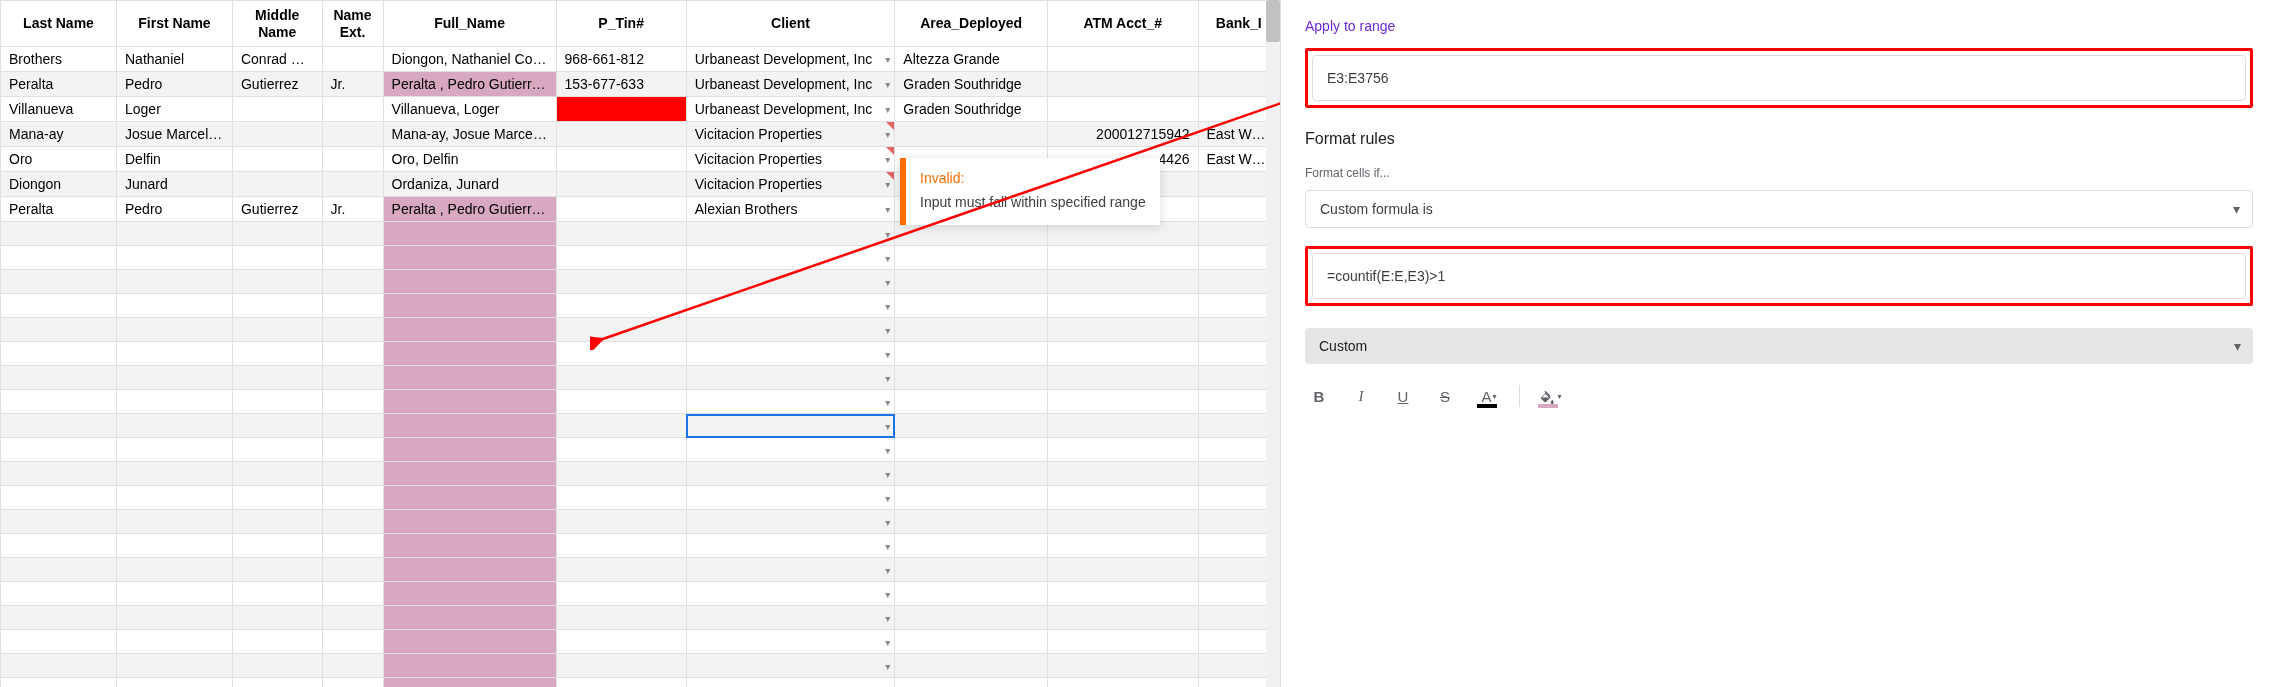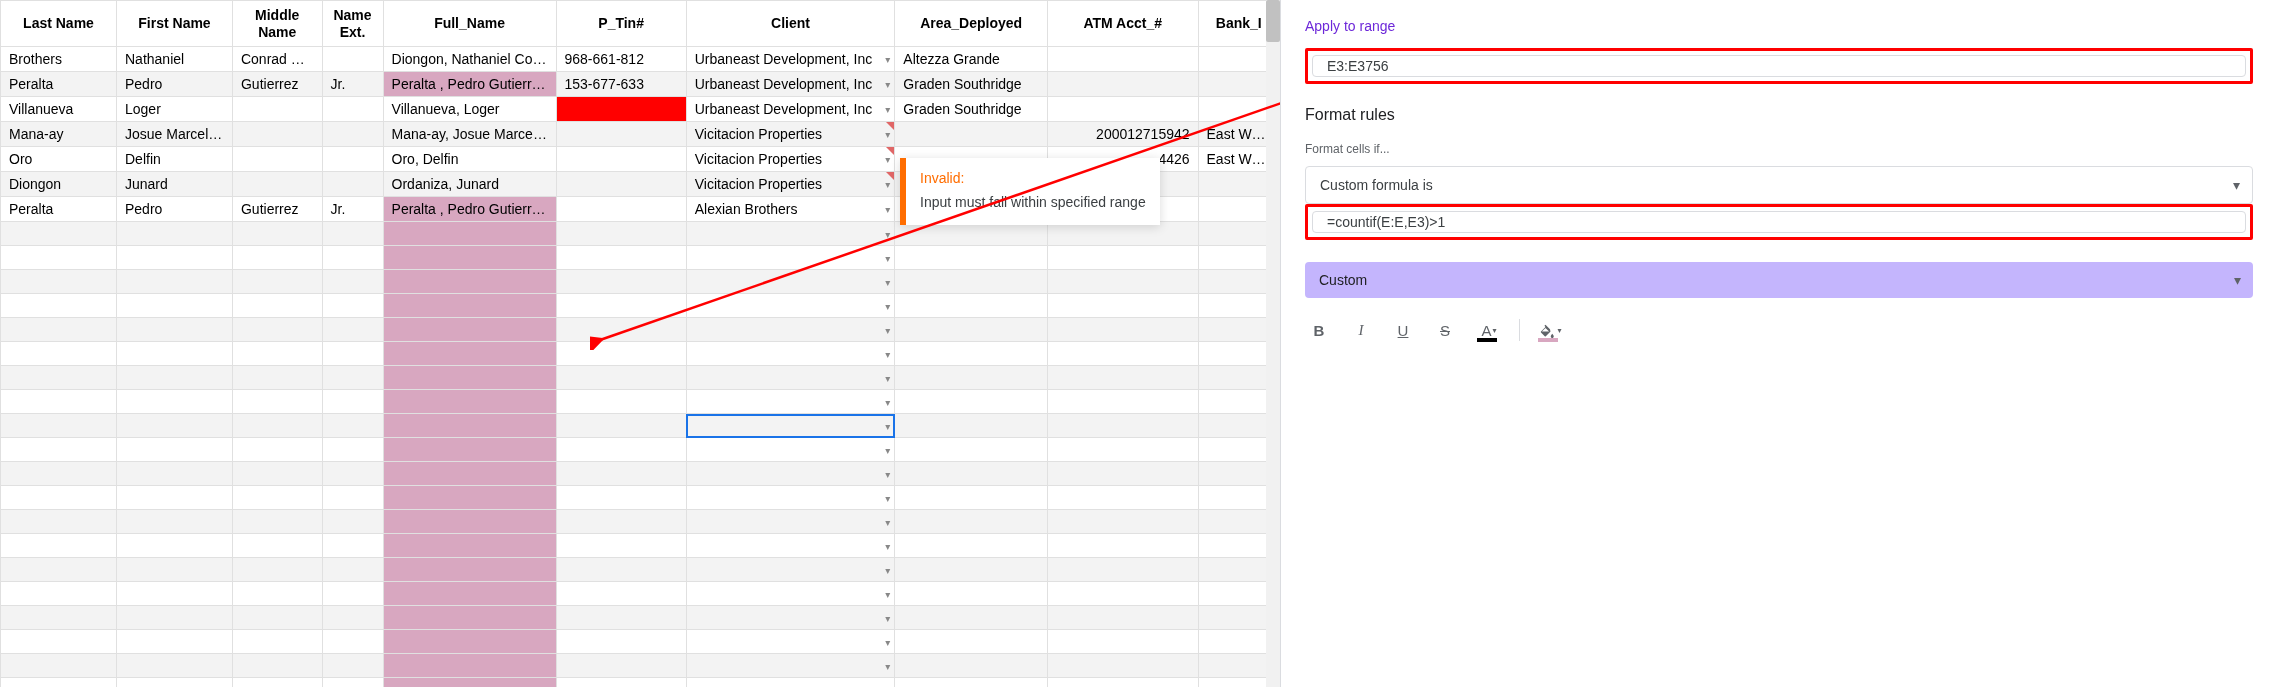--- a/index.html
+++ b/index.html
@@ -103,44 +103,45 @@
   border-left: 1px solid #dadce0;
   padding: 18px 24px;
   background: #fff;
   font-family: "Google Sans", Arial, sans-serif;
 }
 .sidebar-label { font-size: 14px; color: #6d28d9; margin-bottom: 14px; }
 .sidebar-sublabel { font-size: 12px; color: #5f6368; margin-bottom: 10px; }
 .field-box {
   border: 1px solid #dadce0;
   border-radius: 4px;
-  padding: 2px 14px;
+  padding: 14px 14px;
   font-size: 14px;
   color: #3c4043;
   margin-bottom: 22px;
 }
 .highlight-box { border: 3px solid #ff0000; border-radius: 2px; margin-bottom: 22px; }
 .highlight-box .field-box { border: 1px solid #dadce0; margin: 4px; margin-bottom: 4px; }
 .select-box {
   border: 1px solid #dadce0;
   border-radius: 4px;
   padding: 10px 14px;
   font-size: 14px;
   color: #3c4043;
+  margin-bottom: 18px;
   position: relative;
 }
 .select-box .chev {
   position: absolute;
   right: 12px;
   top: 50%;
   transform: translateY(-50%);
   color: #5f6368;
 }
 .style-preview {
-  background: #c4b5fd;
+  background: #e5e5e5;
   border-radius: 4px;
   padding: 10px 14px;
   font-size: 14px;
   margin-bottom: 14px;
   position: relative;
   color: #202124;
 }
 .style-preview .chev {
   position: absolute;
   right: 12px;

